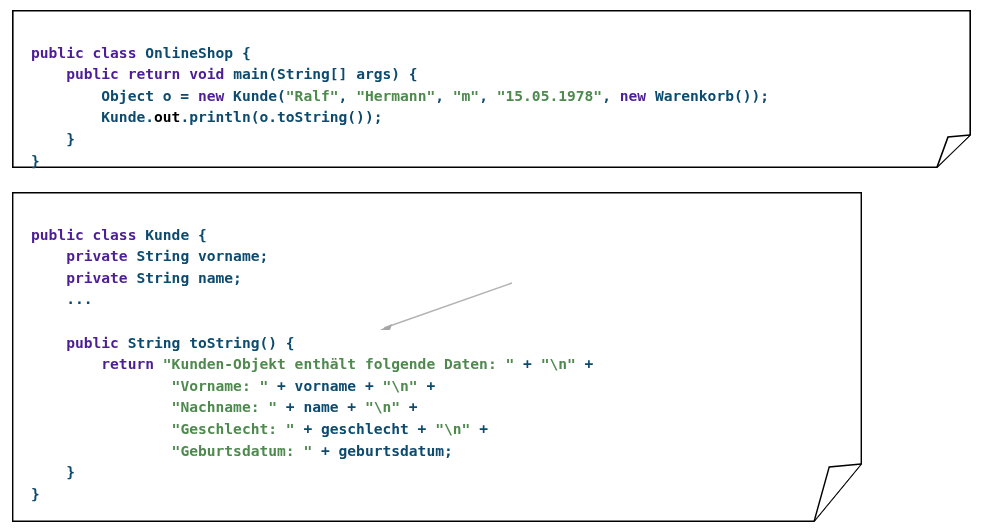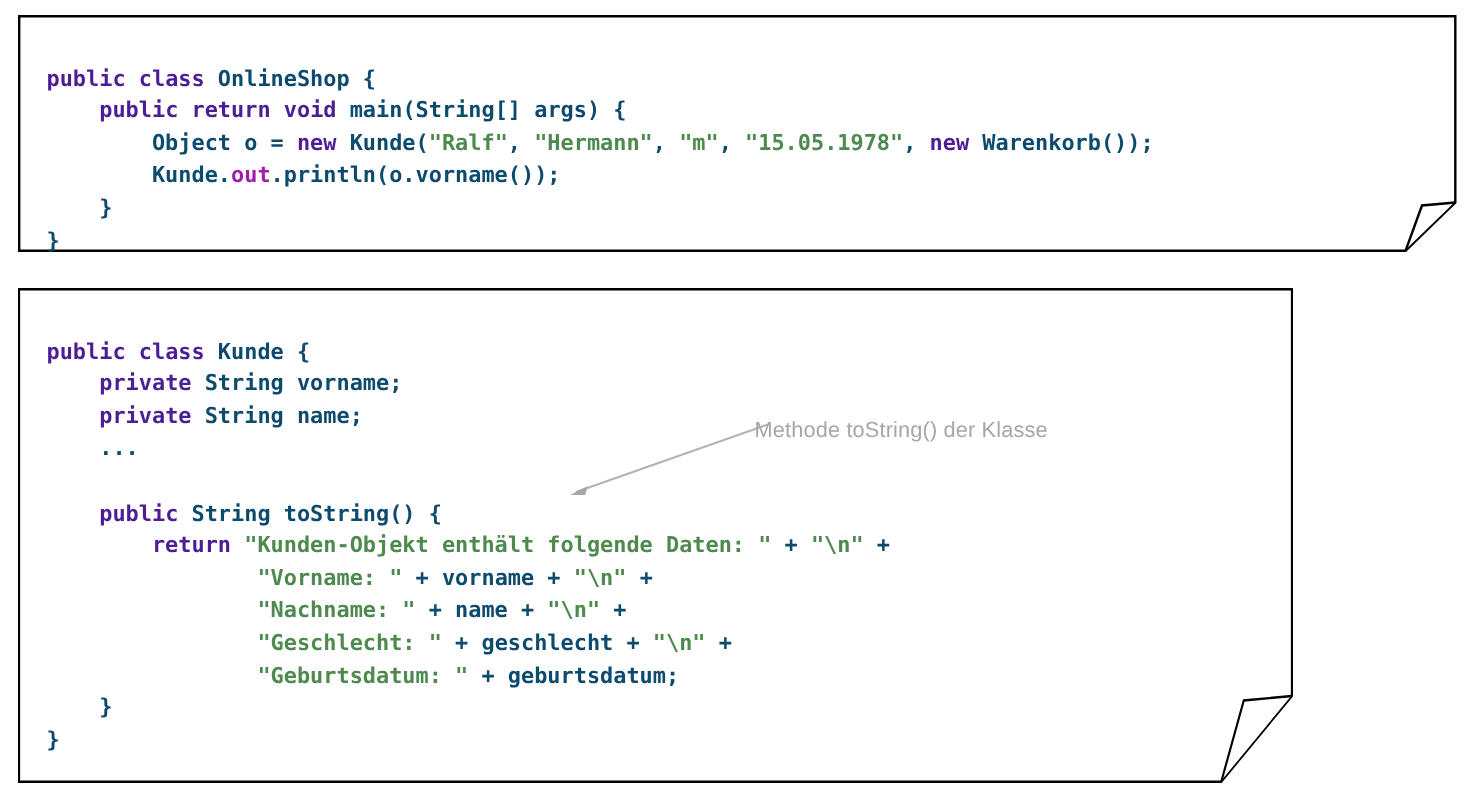--- a/index.html
+++ b/index.html
@@ -64,21 +64,21 @@
     width: 850px;
     height: 330px;
   }
   #card-kunde .code-body {
     padding: 17px 0 0 19px;
   }
 
   
   .kw   { color: #4c1d95; }  
   .str  { color: #4e8a4e; }  
-  .fld  { color: #a21caf; text-align: center; }  
+  .fld  { color: #000000; text-align: center; }  
   .pln  { color: #0c4a6e; }  
 
   
   .annotation {
     position: absolute;
     left: 503px;
     top: 256px;
     width: 300px;
     font-family: "Liberation Sans", sans-serif;
     font-size: 14.5px;
@@ -108,21 +108,21 @@
 
       <path d="M0.8,0.8 L958.2,0.8 L958.2,125 L925,157.2 L0.8,157.2 Z" fill="#ffffff" stroke="#000000" stroke-width="1.6" stroke-linejoin="miter"></path>
 
       <path d="M925,157.2 L936,127 L958.2,125" fill="#ffffff" stroke="#000000" stroke-width="1.6" stroke-linejoin="miter"></path>
 
       <line x1="925" y1="157.2" x2="958.2" y2="125" stroke="#000000" stroke-width="0.9"></line>
     </svg>
     <pre class="code-body"><span><span class="kw">public</span><span class="pln"> </span><span class="kw">class</span><span class="pln"> OnlineShop {</span></span>
 <span>    <span class="kw">public</span><span class="pln"> </span><span class="kw">return</span><span class="pln"> </span><span class="kw">void</span><span class="pln"> main(String[] args) {</span></span>
 <span>        <span class="pln">Object o = </span><span class="kw">new</span><span class="pln"> Kunde(</span><span class="str">"Ralf"</span><span class="pln">, </span><span class="str">"Hermann"</span><span class="pln">, </span><span class="str">"m"</span><span class="pln">, </span><span class="str">"15.05.1978"</span><span class="pln">, </span><span class="kw">new</span><span class="pln"> Warenkorb());</span></span>
-<span>        <span class="pln">Kunde.</span><span class="fld">out</span><span class="pln">.println(o.vorname());</span></span>
+<span>        <span class="pln">Kunde.</span><span class="fld">out</span><span class="pln">.println(o.toString());</span></span>
 <span>    <span class="pln">}</span></span>
 <span><span class="pln">}</span></span></pre>
   </div>
 
   <div class="code-card" id="card-kunde">
     <svg class="card-svg" viewBox="0 0 959 330" preserveAspectRatio="none">
       <path d="M0.8,0.8 L958.2,0.8 L958.2,272 L905,329.2 L0.8,329.2 Z" fill="#ffffff" stroke="#000000" stroke-width="1.6" stroke-linejoin="miter"></path>
       <path d="M905,329.2 L922,275 L958.2,272" fill="#ffffff" stroke="#000000" stroke-width="1.6" stroke-linejoin="miter"></path>
       <line x1="905" y1="329.2" x2="958.2" y2="272" stroke="#000000" stroke-width="0.9"></line>
     </svg>
@@ -140,16 +140,15 @@
 <span>    <span class="pln">}</span></span>
 <span><span class="pln">}</span></span></pre>
   </div>
 
   <svg class="annotation-arrow" viewBox="0 0 160 60">
     <line x1="14" y1="48" x2="142" y2="3" stroke="#b3b3b3" stroke-width="1.5"></line>
     <polygon points="10,50 22,44 20,50" fill="#a6a6a6"></polygon>
   </svg>
 
   <div class="annotation">
-    <div>Methode toString() der Klasse</div>
   </div>
 
 </div>
 
 </body></html>

